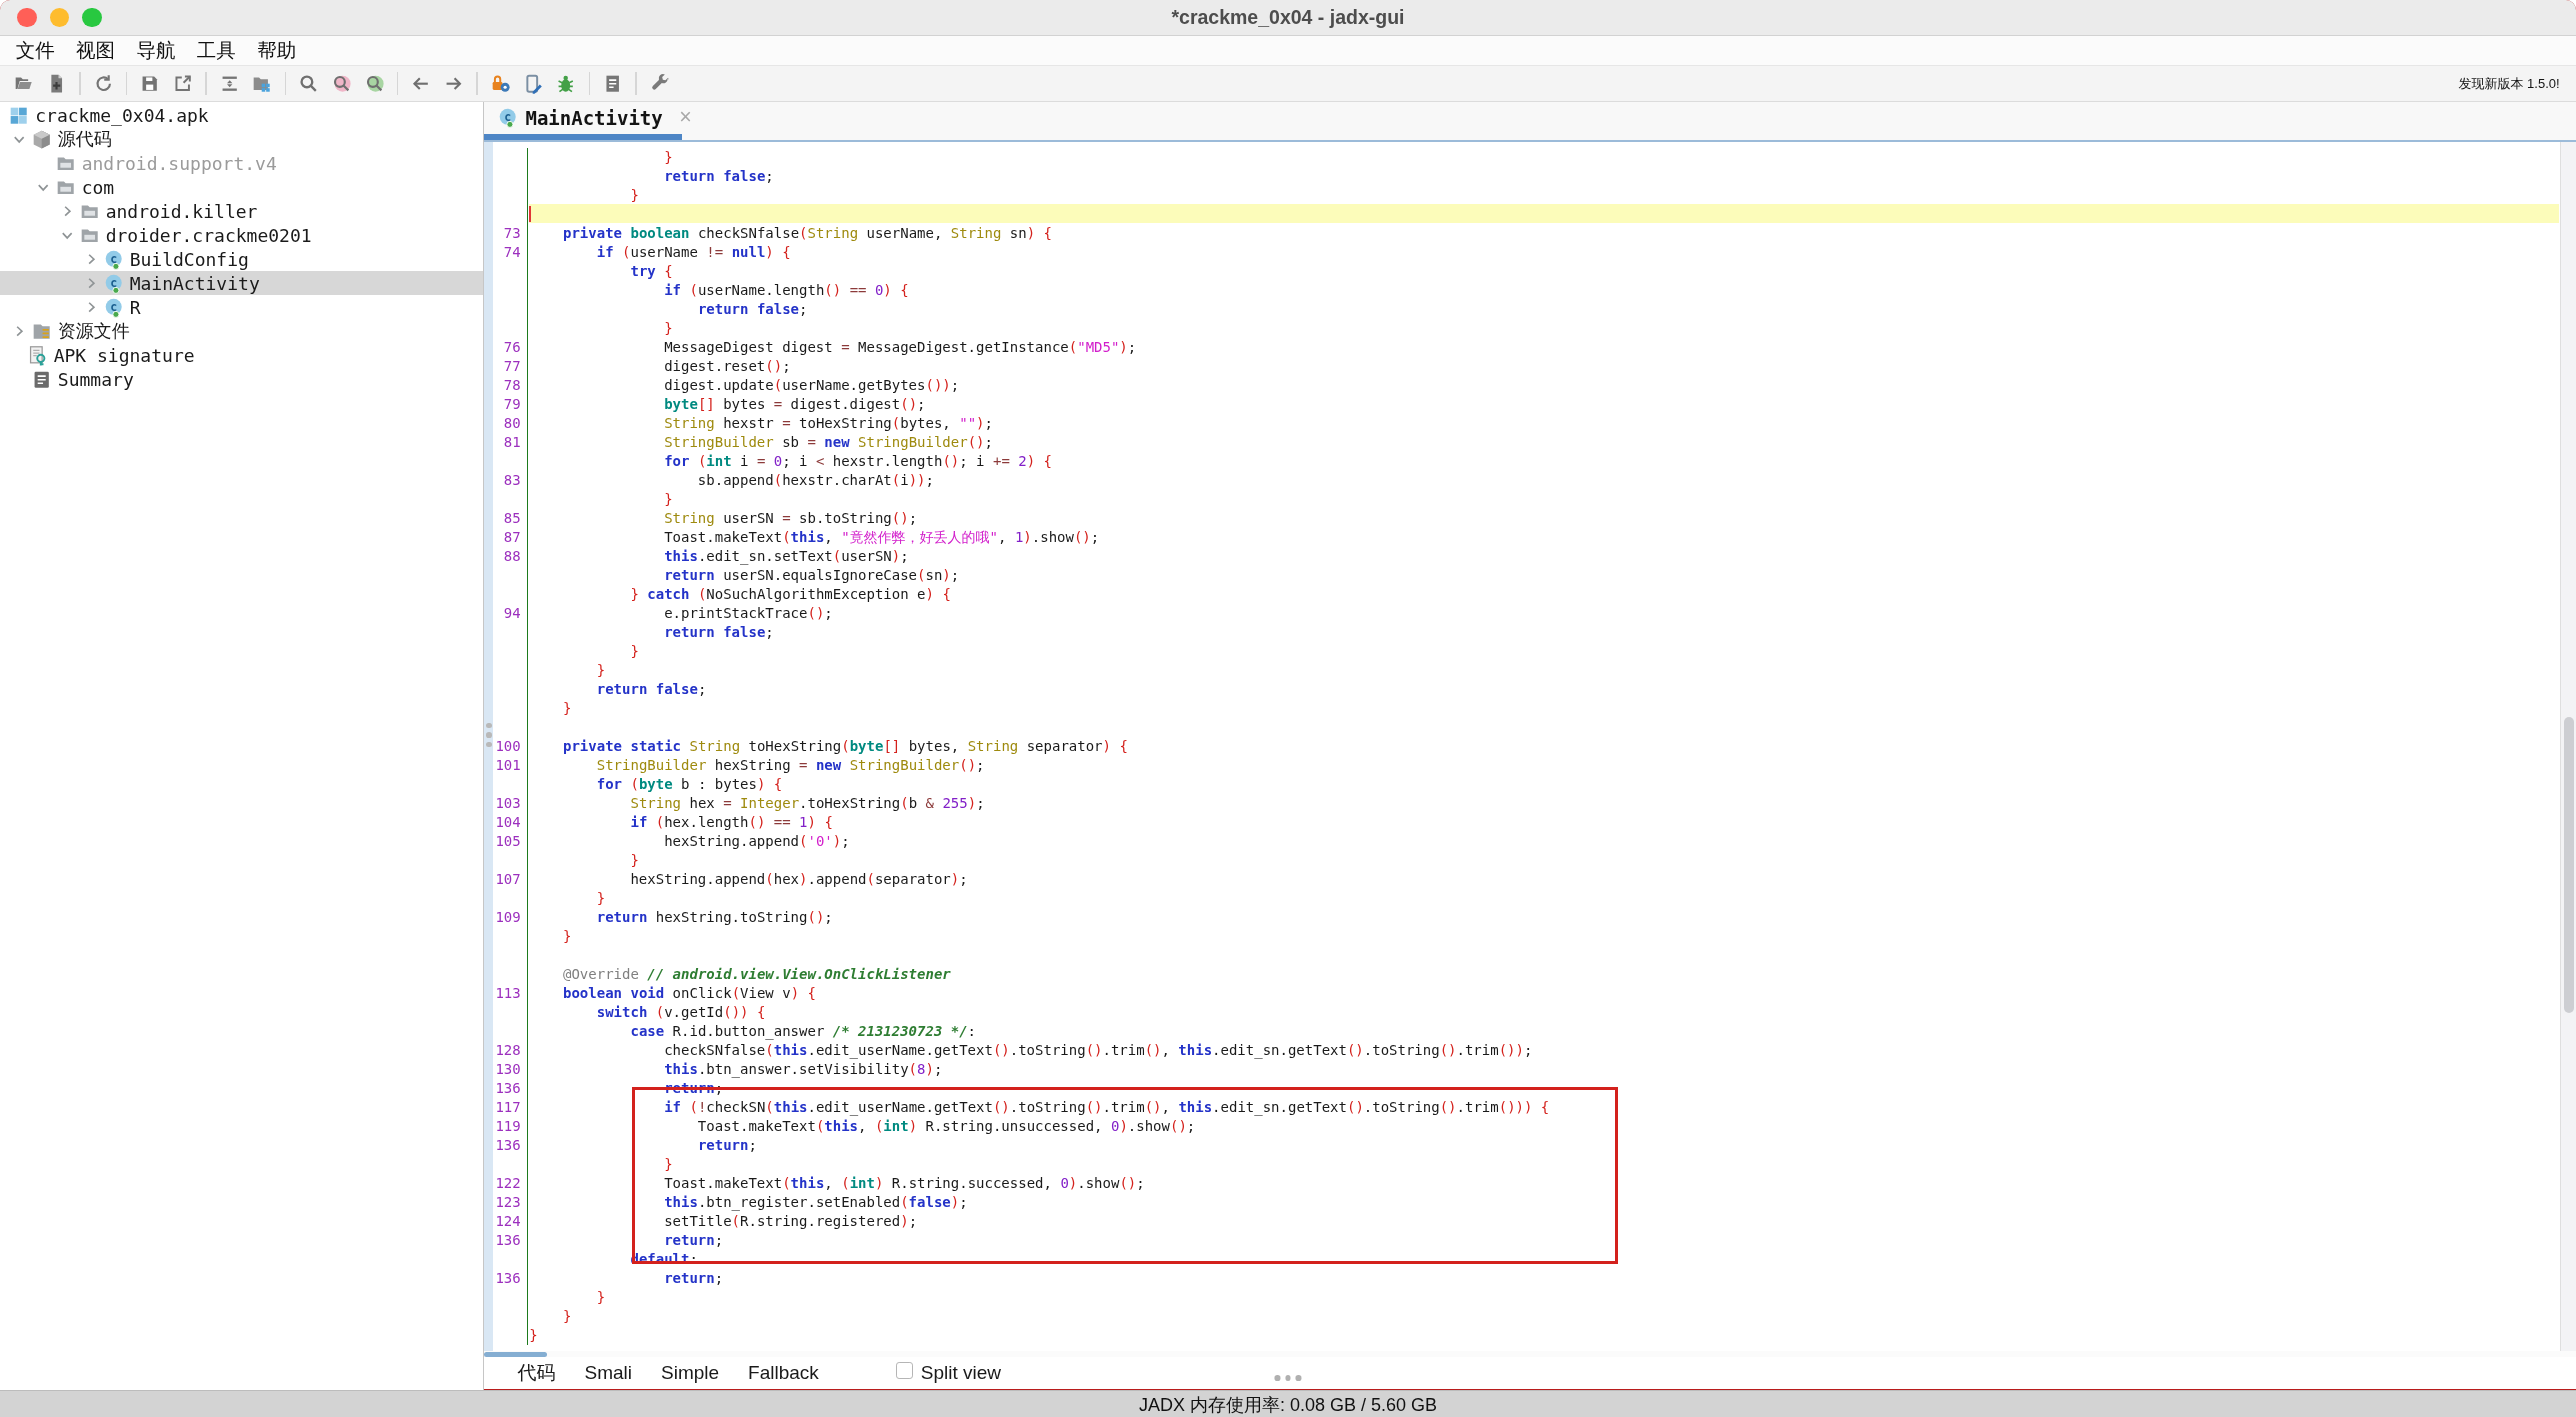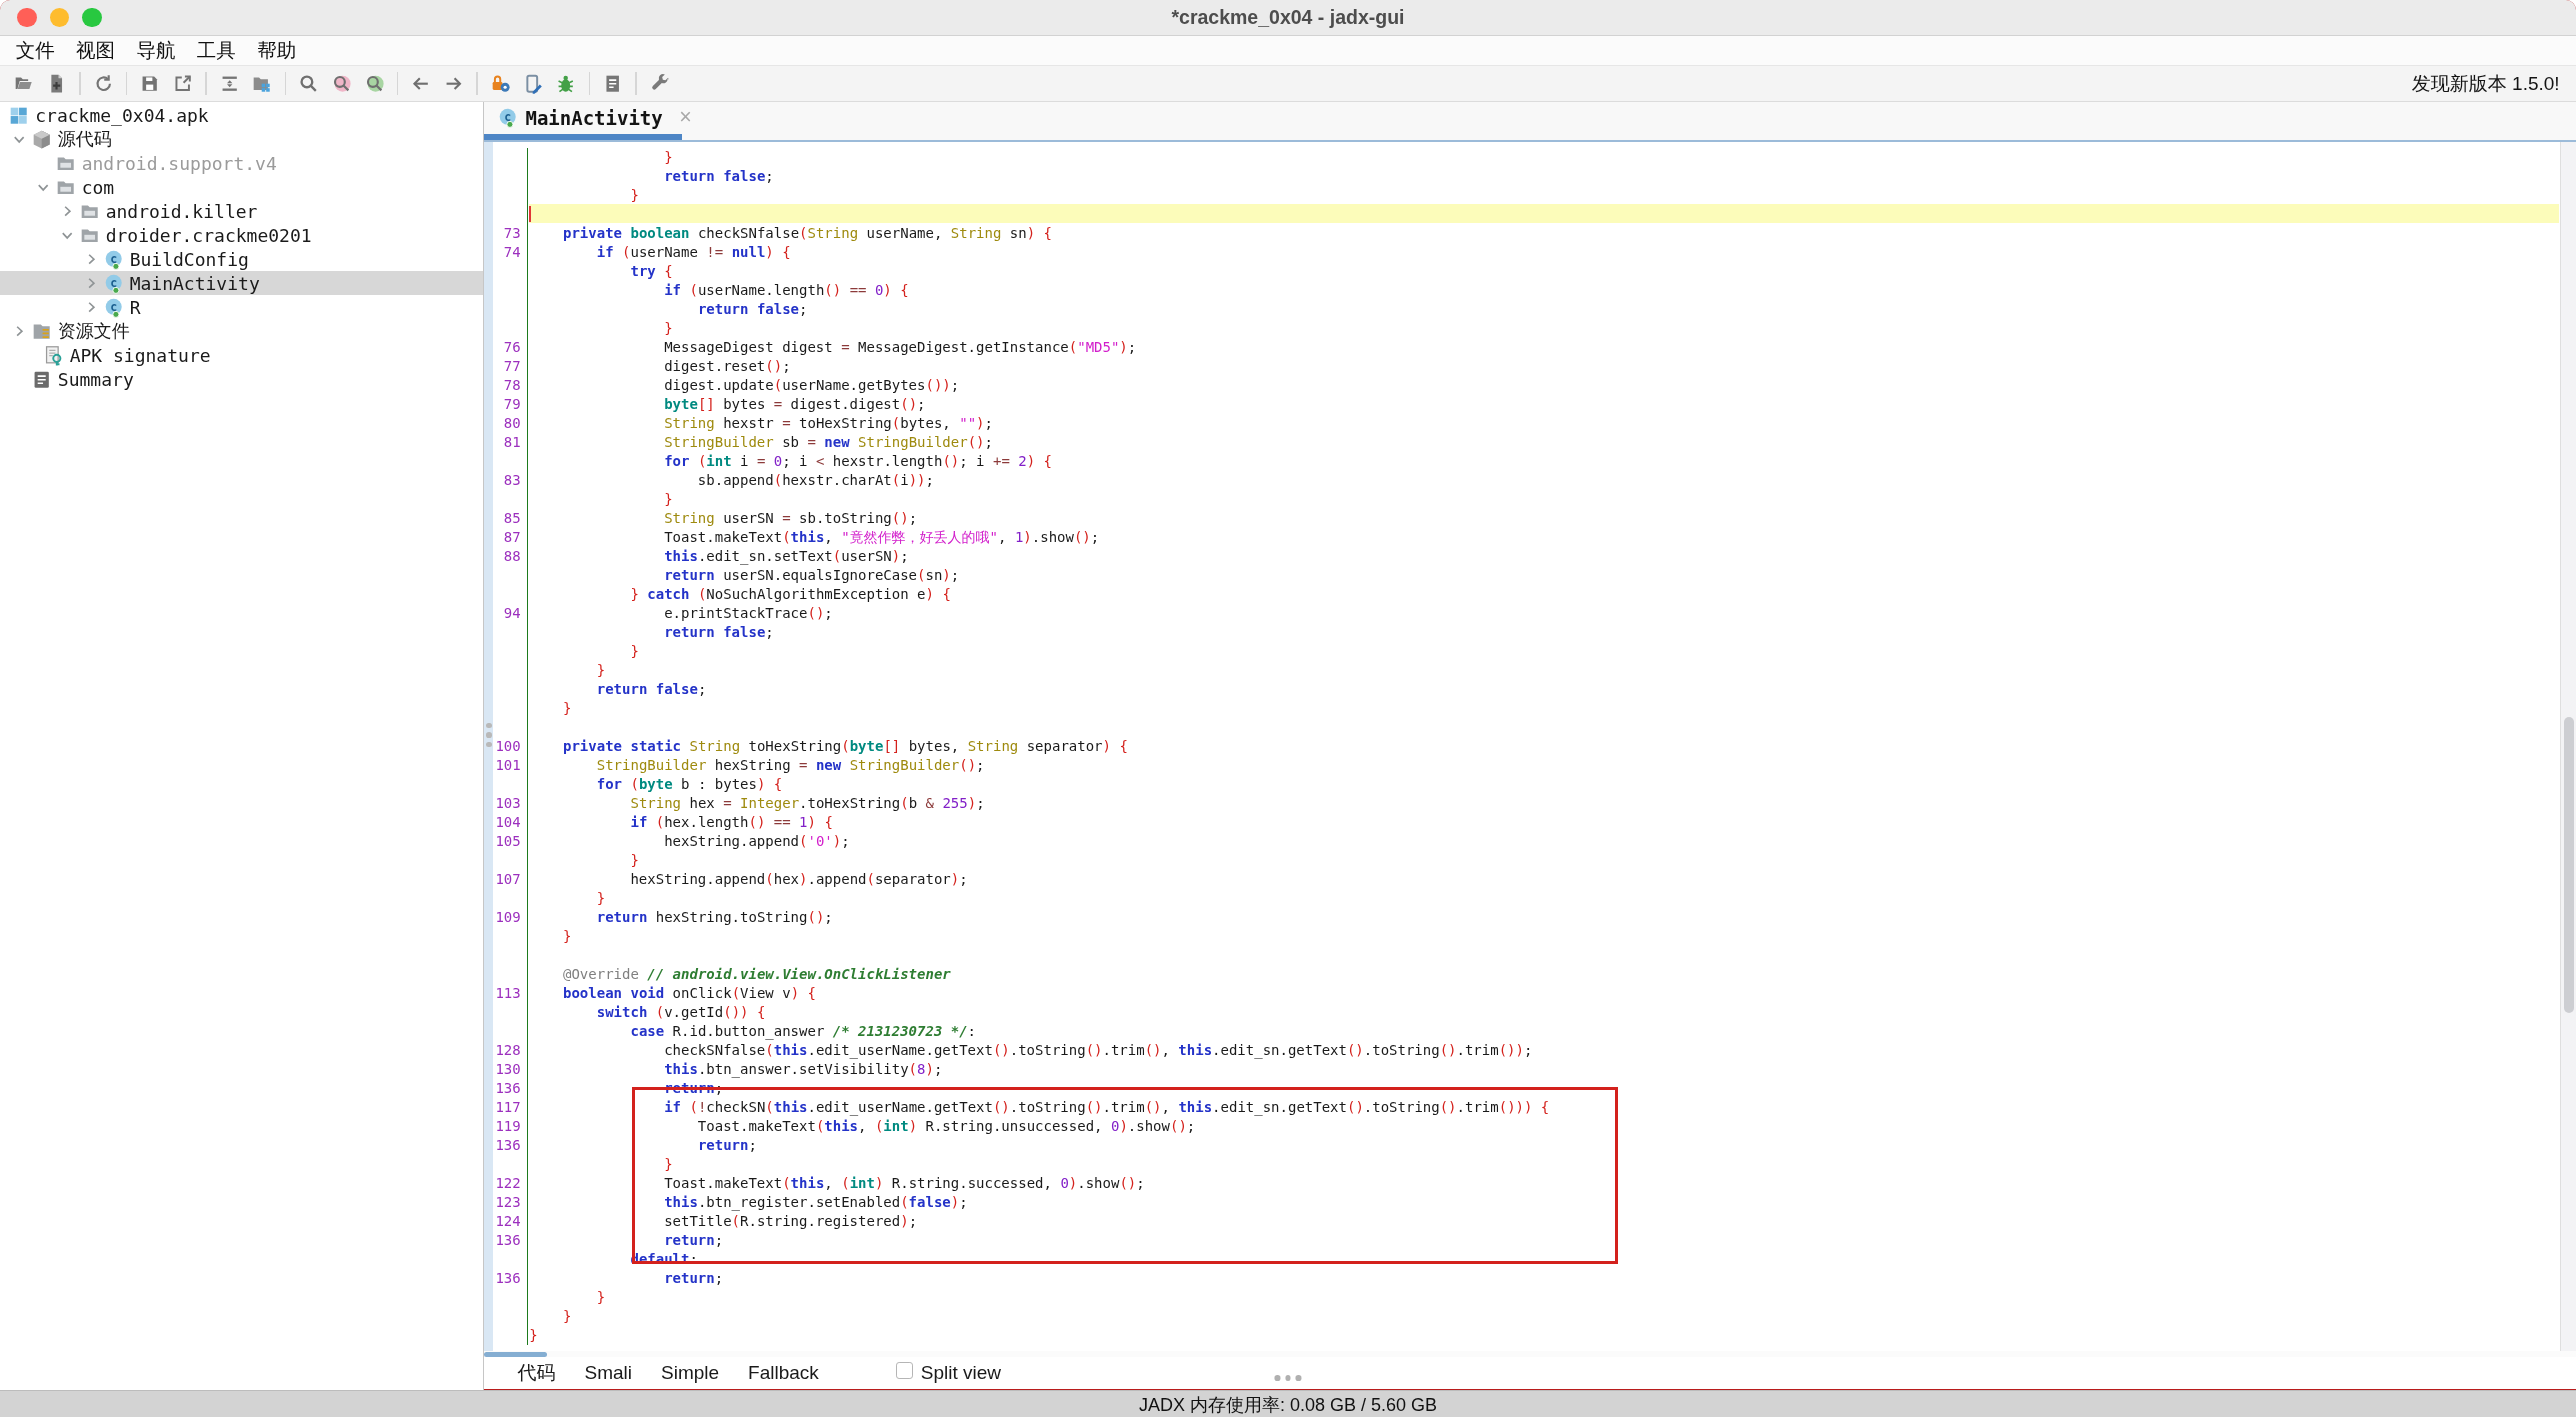--- a/index.html
+++ b/index.html
@@ -17,21 +17,21 @@
 
   
   .menubar { height:30px; background:#fbfbfb; border-bottom:0.6px solid #e6e6e6; display:flex; align-items:center; padding-left:5px; font-size:19.5px; color:#111; flex:0 0 auto; }
   .menu-item { padding:0 10.7px; cursor:default; }
 
   
   .toolbar { height:36px; background:#f4f4f4; border-bottom:0.6px solid #dcdcdc; display:flex; align-items:center; padding-left:7.5px; flex:0 0 auto; }
   .tbi { width:21.4px; height:21.4px; margin:0 5.7px; display:inline-block; }
   .tbi svg { width:100%; height:100%; display:block; }
   .tb-sep { width:1.3px; height:22.6px; background:#d6d6d6; margin:0 6.3px; }
-  .update-notice { margin-left:auto; margin-right:16.4px; font-size:19px; color:#141414; }
+  .update-notice { margin-left:auto; margin-right:16.4px; font-size:13px; color:#141414; }
 
   
   .main { flex:1 1 auto; display:flex; min-height:0; }
 
   
   .tree { width:484px; flex:0 0 484px; background:#fff; border-right:1.3px solid #c6c6c6; overflow:hidden; padding-top:1.3px; }
   .trow { height:24px; display:flex; align-items:center; font-family:"DejaVu Sans Mono", monospace; font-size:18px; color:#1a1a1a; white-space:nowrap; }
   .trow.sel { background:#d7d7d7; }
   .trow.dim .tlabel { color:#9b9b9b; }
   .chev { width:22.6px; height:19px; flex:0 0 22.6px; display:inline-flex; align-items:center; justify-content:center; }
@@ -376,21 +376,21 @@
           <span class="ticon">
             <svg viewBox="0 0 24 24">
               <path fill="#9fa4a8" d="M3 4h8l2 2h8v14H3z"></path>
               <g stroke="#d9a21b" stroke-width="2" fill="none">
                 <path d="M13 10h7M13 14h7M13 18h7"></path>
               </g>
             </svg>
           </span>
           <span class="tlabel">资源文件</span>
         </div>
-        <div class="trow" style="padding-left: 20px;">
+        <div class="trow" style="padding-left: 4px;">
           <span class="chev"></span>
           <span class="ticon">
             <svg viewBox="0 0 24 24">
               <rect x="4" y="2" width="13" height="18" fill="#f2f2f2" stroke="#9a9a9a" stroke-width="1.4"></rect>
               <path d="M7 6h7M7 9h7M7 12h4" stroke="#b0b0b0" stroke-width="1.4" fill="none"></path>
               <circle cx="15.5" cy="15" r="4" fill="none" stroke="#2aa198" stroke-width="2.2"></circle>
               <path d="M15.5 19v4M15.5 21.5h3" stroke="#2aa198" stroke-width="2.2" fill="none"></path>
             </svg>
           </span>
           <span class="tlabel">APK signature</span>

